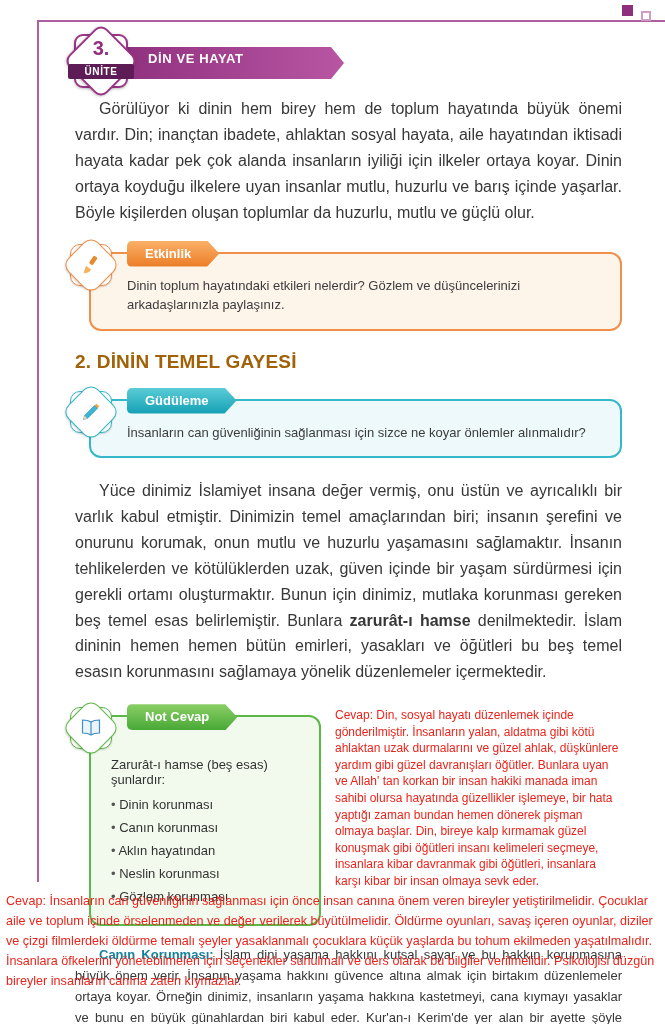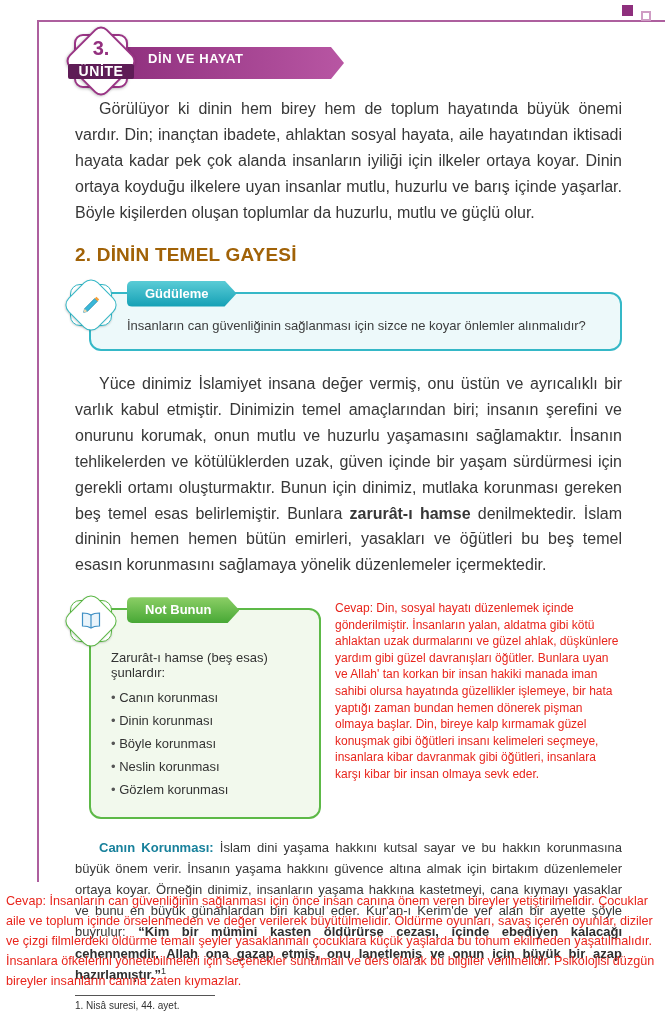--- a/index.html
+++ b/index.html
@@ -13,21 +13,21 @@
   .frame-left { position:absolute; top:20px; left:37px; width:2px; height:862px; background:#ad5f9e; }
   .deco-sq-solid { position:absolute; top:5px; right:32px; width:11px; height:11px; background:#8e2f7d; }
   .deco-sq-hollow { position:absolute; top:11px; right:14px; width:10px; height:10px; border:2px solid #cf9cc4; background:#fff; }
 
   
   .unit-badge { position:absolute; top:30px; left:70px; width:62px; height:62px; z-index:5; }
   .unit-badge .sq { position:absolute; inset:4px; background:#fff; border:2px solid #9a3585; border-radius:9px; box-shadow:0 1px 3px rgba(0,0,0,.25); }
   .unit-badge .sq.r45 { transform:rotate(45deg); }
   .unit-number { position:absolute; top:7px; width:100%; text-align:center; color:#93307f; font-weight:bold; font-size:20px; z-index:2; }
   .unit-ribbon { position:absolute; bottom:13px; left:-2px; right:-2px; height:15px; background:#5e1c56; color:#fff;
-    font-size:14px; font-weight:bold; text-align:center; line-height:15px; letter-spacing:.6px; z-index:2; border-radius:2px; }
+    font-size:10px; font-weight:bold; text-align:center; line-height:15px; letter-spacing:.6px; z-index:2; border-radius:2px; }
 
   
   .unit-banner { position:absolute; top:47px; left:112px; width:232px; height:32px; z-index:4;
     background:linear-gradient(90deg,#8e2f7d,#b856a3);
     clip-path:polygon(0 0, calc(100% - 13px) 0, 100% 50%, calc(100% - 13px) 100%, 0 100%);
     color:#fff; font-weight:bold; font-size:13px; line-height:23px; padding-left:36px; letter-spacing:.6px; }
 
   .content { position:absolute; top:96px; left:75px; width:547px; }
 
   .para { font-size:16px; line-height:1.62; text-align:justify; text-indent:24px; color:#373737; }
@@ -86,20 +86,36 @@
   <div class="sq r45"></div>
   <div class="unit-number">3.</div>
   <div class="unit-ribbon">ÜNİTE</div>
 </div>
 <div class="unit-banner">DİN VE HAYAT</div>
 
 <div class="content">
 
   <p class="para">Görülüyor ki dinin hem birey hem de toplum hayatında büyük önemi vardır. Din; inançtan ibadete, ahlaktan sosyal hayata, aile hayatından iktisadi hayata kadar pek çok alanda insanların iyiliği için ilkeler ortaya koyar. Dinin ortaya koyduğu ilkelere uyan insanlar mutlu, huzurlu ve barış içinde yaşarlar. Böyle kişilerden oluşan toplumlar da huzurlu, mutlu ve güçlü olur.</p>
 
+  <div class="act-row row-orange">
+    <div class="box">
+      <div class="burst">
+        <div class="petal"></div>
+        <div class="petal r45"></div>
+        <div class="core">
+          <svg viewBox="0 0 24 24" width="22" height="22" aria-hidden="true">
+            <rect x="12" y="2" width="5" height="10" rx="1.5" transform="rotate(35 14.5 7)" fill="#e8882f"></rect>
+            <path d="M7 13l5 4c-1 3-4 4-8 4 1-3 1-6 3-8z" fill="#f6b25c"></path>
+          </svg>
+        </div>
+      </div>
+      <div class="tab">Etkinlik</div>
+      <p class="box-question">Dinin toplum hayatındaki etkileri nelerdir? Gözlem ve düşüncelerinizi arkadaşlarınızla paylaşınız.</p>
+    </div>
+  </div>
 
   <h2 class="section-heading">2. DİNİN TEMEL GAYESİ</h2>
 
   <div class="act-row row-teal">
     <div class="box">
       <div class="burst">
         <div class="petal"></div>
         <div class="petal r45"></div>
         <div class="core">
           <svg viewBox="0 0 24 24" width="22" height="22" aria-hidden="true">
@@ -122,26 +138,26 @@
         <div class="burst">
           <div class="petal"></div>
           <div class="petal r45"></div>
           <div class="core">
             <svg viewBox="0 0 24 24" width="24" height="24" aria-hidden="true">
               <path d="M12 6C10 4.6 7.4 4 3.5 4v13c3.9 0 6.5.6 8.5 2 2-1.4 4.6-2 8.5-2V4C16.6 4 14 4.6 12 6z" fill="#eaf4fb" stroke="#3f8fc4" stroke-width="1.2"></path>
               <path d="M12 6v13" stroke="#3f8fc4" stroke-width="1.2" fill="none"></path>
             </svg>
           </div>
         </div>
-        <div class="tab">Not Bunun</div>
+        <div class="tab">Not Cevap</div>
         <p class="note-intro">Zarurât-ı hamse (beş esas) şunlardır:</p>
         <ul class="note-list">
+          <li>Dinin korunması</li>
           <li>Canın korunması</li>
-          <li>Dinin korunması</li>
-          <li>Böyle korunması</li>
+          <li>Aklın hayatından</li>
           <li>Neslin korunması</li>
           <li>Gözlem korunması</li>
         </ul>
       </div>
     </div>
     <div class="answer-note">Cevap: Din, sosyal hayatı düzenlemek içinde gönderilmiştir. İnsanların yalan, aldatma gibi kötü ahlaktan uzak durmalarını ve güzel ahlak, düşkünlere yardım gibi güzel davranışları öğütler. Bunlara uyan ve Allah' tan korkan bir insan hakiki manada iman sahibi olursa hayatında güzellikler işlemeye, bir hata yaptığı zaman bundan hemen dönerek pişman olmaya başlar. Din, bireye kalp kırmamak güzel konuşmak gibi öğütleri insanı kelimeleri seçmeye, insanlara kibar davranmak gibi öğütleri, insanlara karşı kibar bir insan olmaya sevk eder.</div>
   </div>
 
   <p class="can-para"><span class="can-lead">Canın Korunması:</span><span> İslam dini yaşama hakkını kutsal sayar ve bu hakkın korunmasına büyük önem verir. İnsanın yaşama hakkını güvence altına almak için birtakım düzenlemeler ortaya koyar. Örneğin dinimiz, insanların yaşama hakkına kastetmeyi, cana kıymayı yasaklar ve bunu en büyük günahlardan biri kabul eder. Kur'an-ı Kerim'de yer alan bir ayette şöyle buyrulur: </span><span class="can-quote">“Kim bir mümini kasten öldürürse cezası, içinde ebediyen kalacağı cehennemdir. Allah ona gazap etmiş, onu lanetlemiş ve onun için büyük bir azap hazırlamıştır.”</span><sup>1</sup></p>
 

